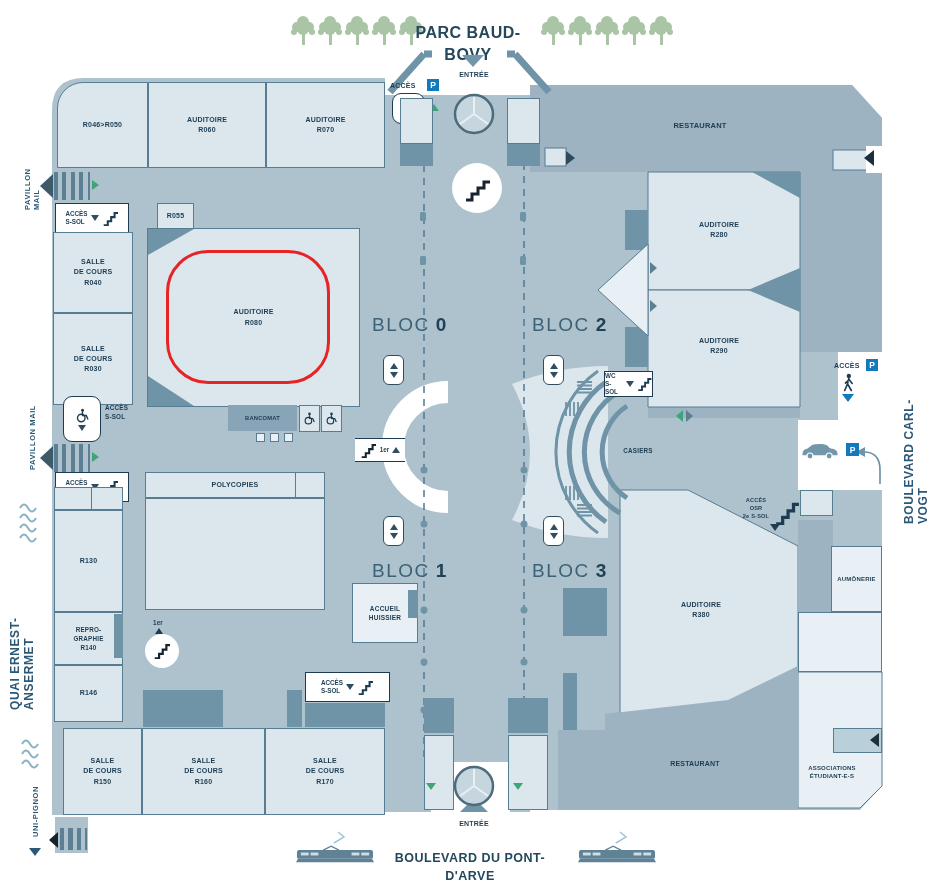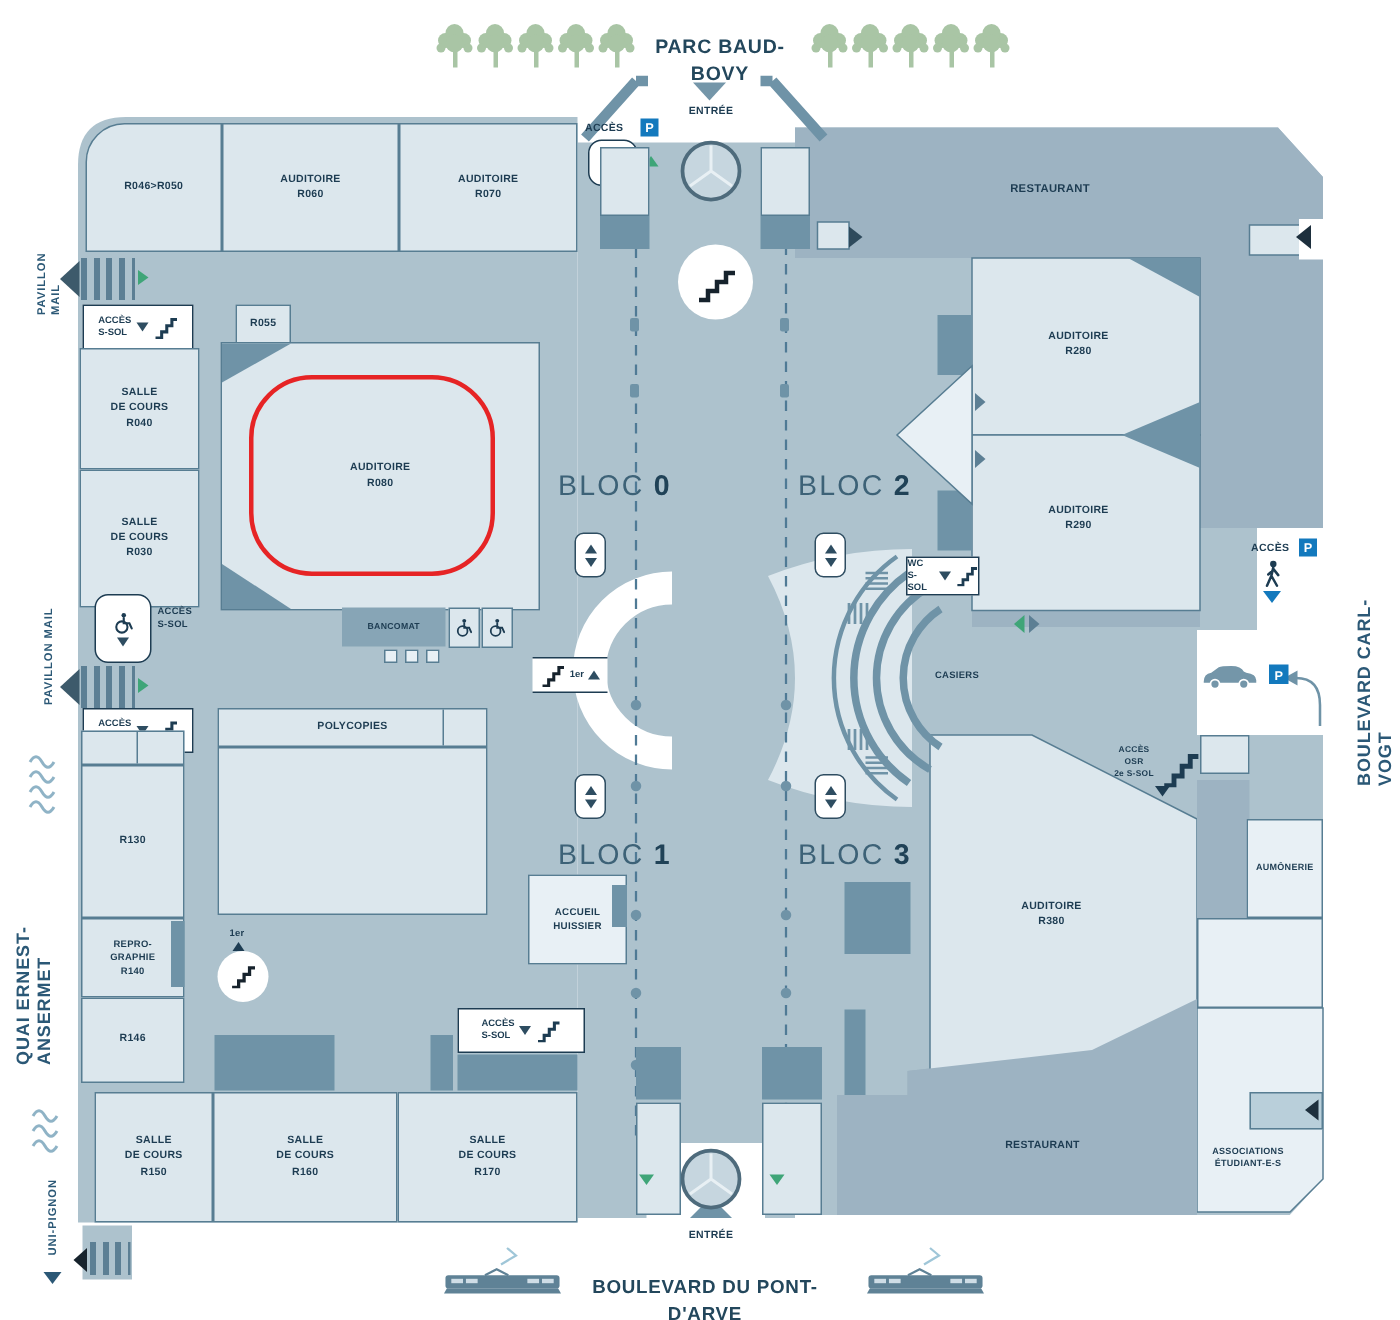--- a/index.html
+++ b/index.html
@@ -235,21 +235,21 @@
       <path d="M616,843 L626,837 L620,832" stroke="#9fc6d8" stroke-width="1.5" fill="none"></path>
     </g>
 
     <g>
       <use href="#i-car" x="800" y="441" width="40" height="20" color="#7496a9"></use>
       <path d="M864,452 q16,0 16,18 v14" stroke="#6f93a7" stroke-width="1.7" fill="none"></path>
       <path d="M856,452 l9,-5 v10 Z" fill="#6f93a7"></path>
     </g>
   </svg>
 
-  <div class="lbl" style="left:424px;top:22px;width:112px;font-size:13px;color:#23475c;letter-spacing:.5px;">PARC BAUD-BOVY</div>
+  <div class="lbl" style="left:412px;top:22px;width:112px;font-size:16px;color:#23475c;letter-spacing:.5px;">PARC BAUD-BOVY</div>
 
   <div class="vt" style="left:24px;top:146px;width:16px;height:64px;font-size:7.5px;">PAVILLON MAIL</div>
   <div class="vt" style="left:24px;top:392px;width:16px;height:90px;font-size:7.5px;">PAVILLON MAIL</div>
   <div class="vt" style="left:12px;top:552px;width:20px;height:158px;font-size:12px;">QUAI ERNEST-ANSERMET</div>
   <div class="vt" style="left:28px;top:782px;width:14px;height:60px;font-size:7.5px;">UNI-PIGNON</div>
   <i class="t" style="left:29px;top:848px;border-left:6px solid transparent;border-right:6px solid transparent;border-top:8px solid #2b5876;"></i>
   <div class="vt" style="left:906px;top:372px;width:20px;height:152px;font-size:12px;">BOULEVARD CARL-VOGT</div>
   <div class="lbl" style="left:380px;top:850px;width:180px;font-size:12.5px;color:#23475c;letter-spacing:.5px;">BOULEVARD DU PONT-D'ARVE</div>
 
   <div class="room" style="left:57px;top:82px;width:91px;height:86px;border-radius:26px 0 0 0;">

